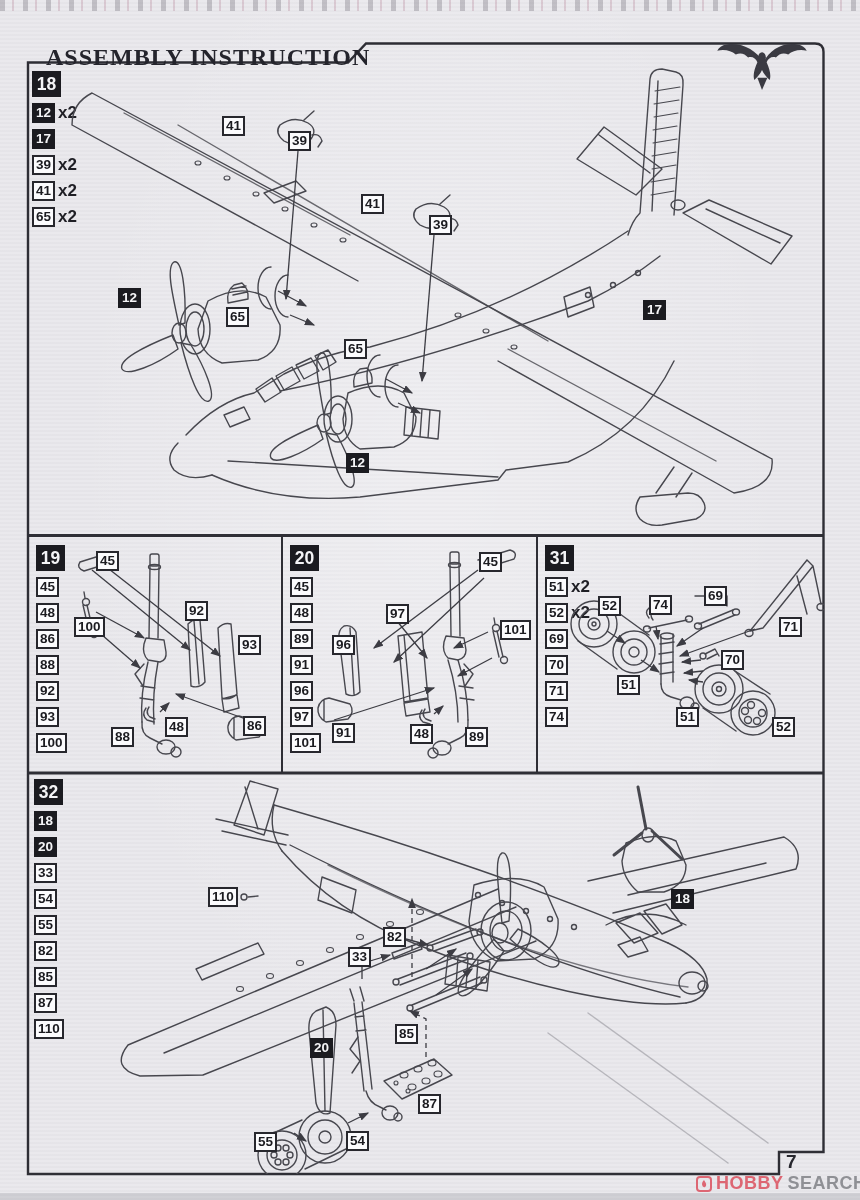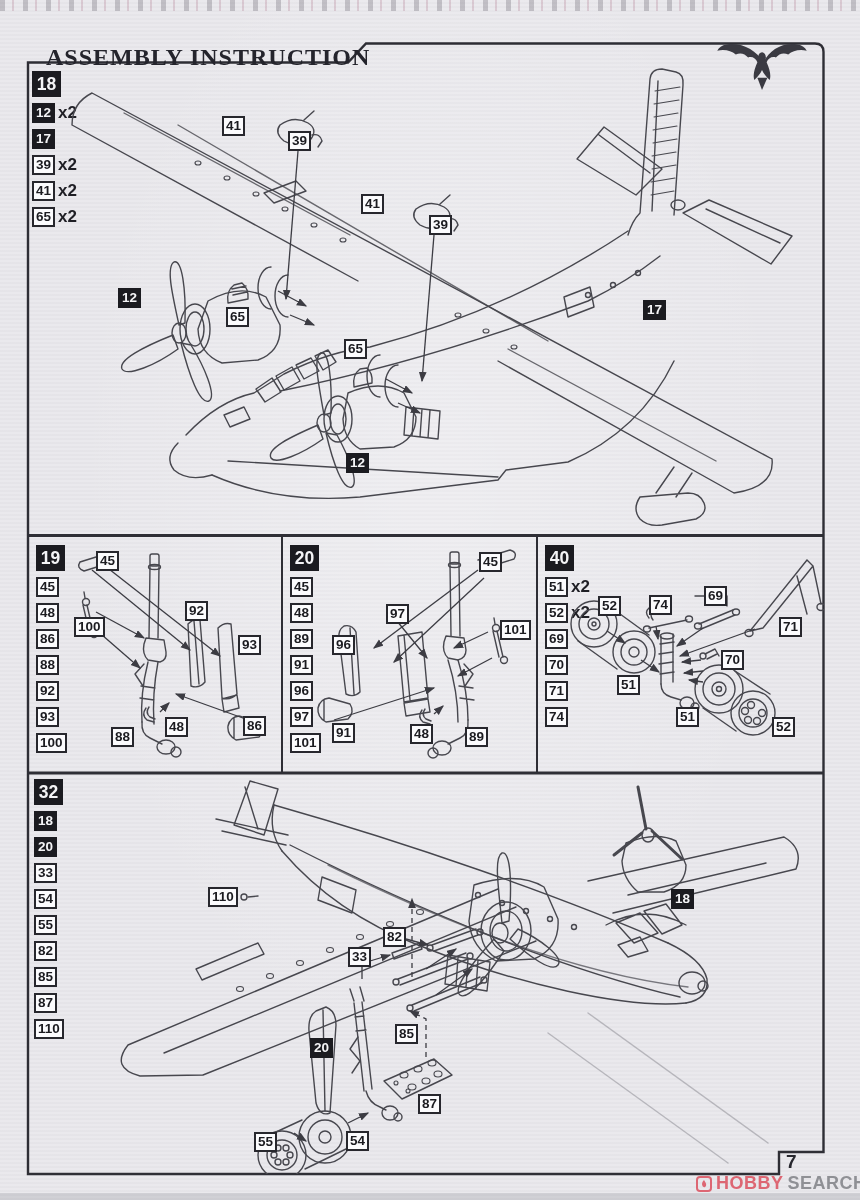--- a/index.html
+++ b/index.html
@@ -302,21 +302,21 @@
 
   <div class="co" style="left:479px;top:552px">45</div>
   <div class="co" style="left:386px;top:604px">97</div>
   <div class="co" style="left:332px;top:635px">96</div>
   <div class="co" style="left:500px;top:620px">101</div>
   <div class="co" style="left:332px;top:723px">91</div>
   <div class="co" style="left:410px;top:724px">48</div>
   <div class="co" style="left:465px;top:727px">89</div>
 
   <div class="legend" style="left:545px;top:545px">
-    <div class="lg-head">40</div>
+    <div class="lg-head">31</div>
     <div class="lg-row">
         <span class="pbox">51</span>
         <span class="qty">x2</span>
       </div>
     <div class="lg-row">
         <span class="pbox">52</span>
         <span class="qty">x2</span>
       </div>
     <div class="lg-row">
         <span class="pbox">69</span>

